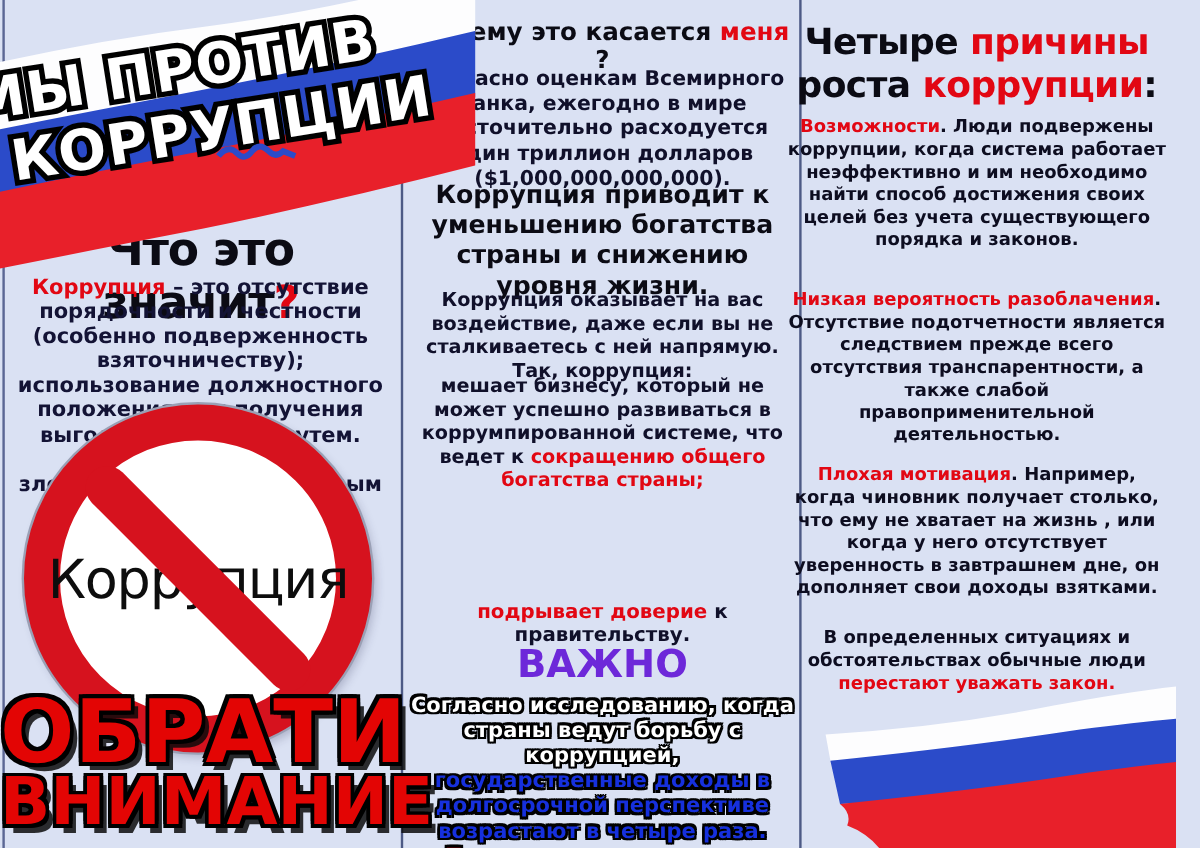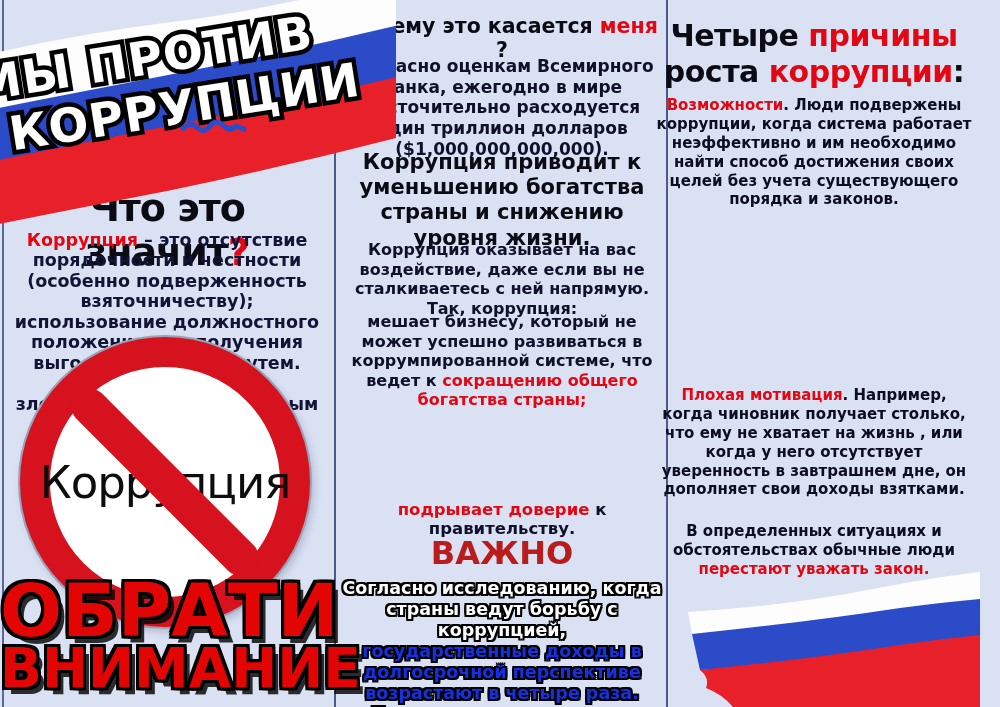--- a/index.html
+++ b/index.html
@@ -59,21 +59,21 @@
 
   
   .m-block{position:absolute;left:5px;width:322px;box-sizing:border-box;text-align:center;}
   .m-head{top:14px;font-size:20.5px;font-weight:800;color:#0b0b14;}
   .m-p1{top:56px;font-size:17px;font-weight:bold;line-height:1.22;}
   .m-sub{top:150px;font-size:21px;font-weight:800;line-height:1.2;color:#0b0b14;}
   .m-p2{top:240px;font-size:16px;font-weight:bold;line-height:1.22;}
   .m-p3{top:312px;font-size:16px;font-weight:bold;line-height:1.22;}
   .m-p4{top:398px;font-size:16px;font-weight:bold;line-height:1.22;}
   .m-p5{top:500px;font-size:16.5px;font-weight:bold;}
-  .m-important{top:534px;font-size:32px;font-weight:900;color:#b91c1c;}
+  .m-important{top:534px;font-size:32px;font-weight:900;color:#6d28d9;}
   .m-outlines{top:578px;font-size:17.5px;font-weight:900;line-height:1.2;}
   .outline2{text-shadow:-2px -2px 0 #000,2px -2px 0 #000,-2px 2px 0 #000,2px 2px 0 #000,
             -2px 0 0 #000,2px 0 0 #000,0 -2px 0 #000,0 2px 0 #000;}
   .ol-white{color:#fff;}
   .ol-blue{color:var(--outline-blue);}
   .ol-red{color:#e30713;}
 
   
   .r-block{position:absolute;left:7px;width:318px;box-sizing:border-box;text-align:center;z-index:2;}
   .r-head{top:18px;font-size:30px;font-weight:900;line-height:1.2;color:#0b0b14;letter-spacing:-.5px;}
@@ -159,20 +159,23 @@
       </div>
       <div>
         <span>роста </span><span class="red">коррупции</span><span>:</span>
       </div>
     </div>
 
     <div class="r-block r-p r-p1">
       <span class="red">Возможности</span><span>. Люди подвержены коррупции, когда система работает неэффективно и им необходимо найти способ достижения своих целей без учета существующего порядка и законов.</span>
     </div>
 
+    <div class="r-block r-p r-p2">
+      <span class="red">Низкая вероятность разоблачения</span><span>. Отсутствие подотчетности является следствием прежде всего отсутствия транспарентности, а также слабой правоприменительной деятельностью.</span>
+    </div>
 
     <div class="r-block r-p r-p3">
       <span class="red">Плохая мотивация</span><span>. Например, когда чиновник получает столько, что ему не хватает на жизнь , или когда у него отсутствует уверенность в завтрашнем дне, он дополняет свои доходы взятками.</span>
     </div>
 
     <div class="r-block r-p r-p4">
       <span>В определенных ситуациях и обстоятельствах обычные люди </span><span class="red">перестают уважать закон.</span>
     </div>
 
     <svg class="flag-bottom" width="332" height="137" viewBox="0 0 332 137">

